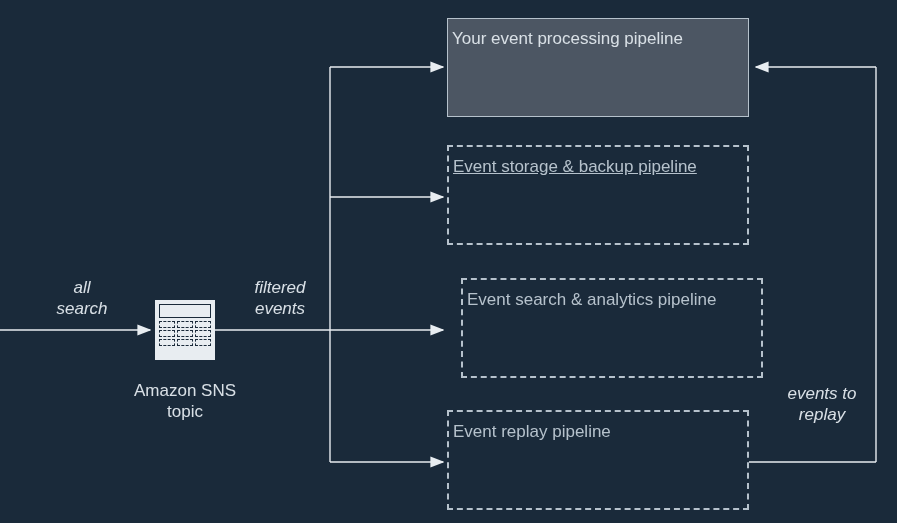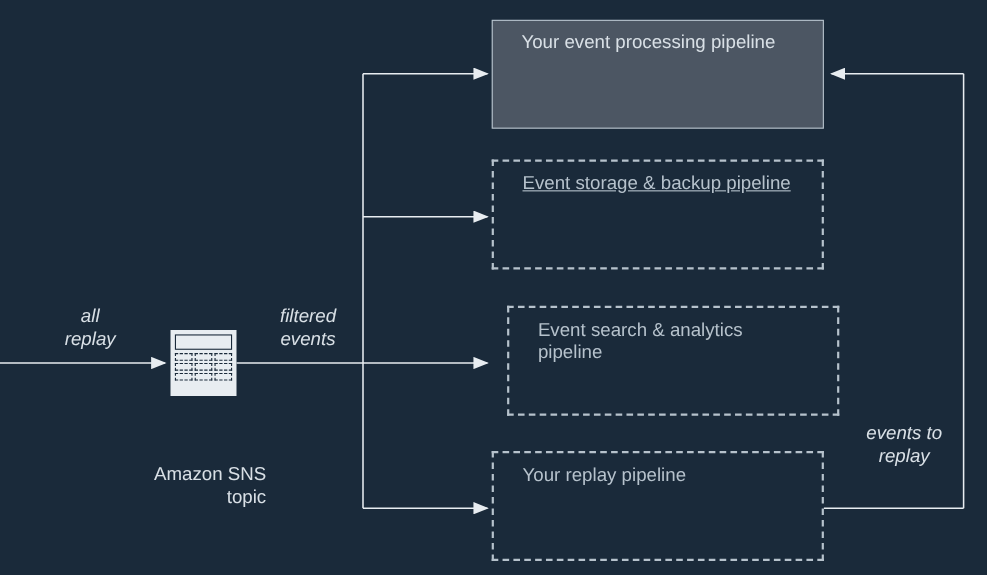--- a/index.html
+++ b/index.html
@@ -18,30 +18,29 @@
     font-style: italic;
     font-size: 17px;
     line-height: 1.25;
     text-align: center;
   }
   .caption {
     position: absolute;
     color: #d9e0e6;
     font-size: 17px;
     line-height: 1.25;
-    text-align: right;
-    margin-top: 40px;
+    text-align: center;
   }
   .pipeline-box {
     position: absolute;
     box-sizing: border-box;
     border: 2px dashed #b6c2cc;
     color: #b6c2cc;
     font-size: 17px;
-    padding: 10px 26px;
+    padding: 10px 4px;
   }
   .pipeline-box.primary {
     border: 1px solid #b6c2cc;
     background: #4c5663;
     color: #d9e0e6;
   }
   svg.arrows {
     position: absolute;
     left: 0;
     top: 0;
@@ -103,21 +102,21 @@
 
     <line x1="330" y1="462" x2="443" y2="462" marker-end="url(#arrowhead)"></line>
 
     <line x1="749" y1="462" x2="876" y2="462"></line>
     <line x1="876" y1="462" x2="876" y2="67"></line>
     <line x1="876" y1="67" x2="756" y2="67" marker-end="url(#arrowhead)"></line>
   </g>
 </svg>
 
 <div class="label" style="left:52px; top:277px; width:60px; white-space:pre-line;">all
-replay</div>
+search</div>
 
 <div class="label" style="left:240px; top:277px; width:80px; white-space:pre-line;text-align:center;">filtered
 events</div>
 
 <div class="label" style="left:777px; top:383px; width:90px; white-space:pre-line;">events to
 replay</div>
 
 <div class="sns-icon">
   <div class="header"></div>
   <div class="row">
@@ -145,14 +144,14 @@
 
 <div class="pipeline-box" style="left:447px; top:145px; width:302px; height:100px;text-decoration:underline;">
   <span>Event storage &amp; backup pipeline</span>
 </div>
 
 <div class="pipeline-box" style="left:461px; top:278px; width:302px; height:100px;">
   <span>Event search &amp; analytics pipeline</span>
 </div>
 
 <div class="pipeline-box" style="left:447px; top:410px; width:302px; height:100px;">
-  <span>Your replay pipeline</span>
+  <span>Event replay pipeline</span>
 </div>
 
 </body></html>

